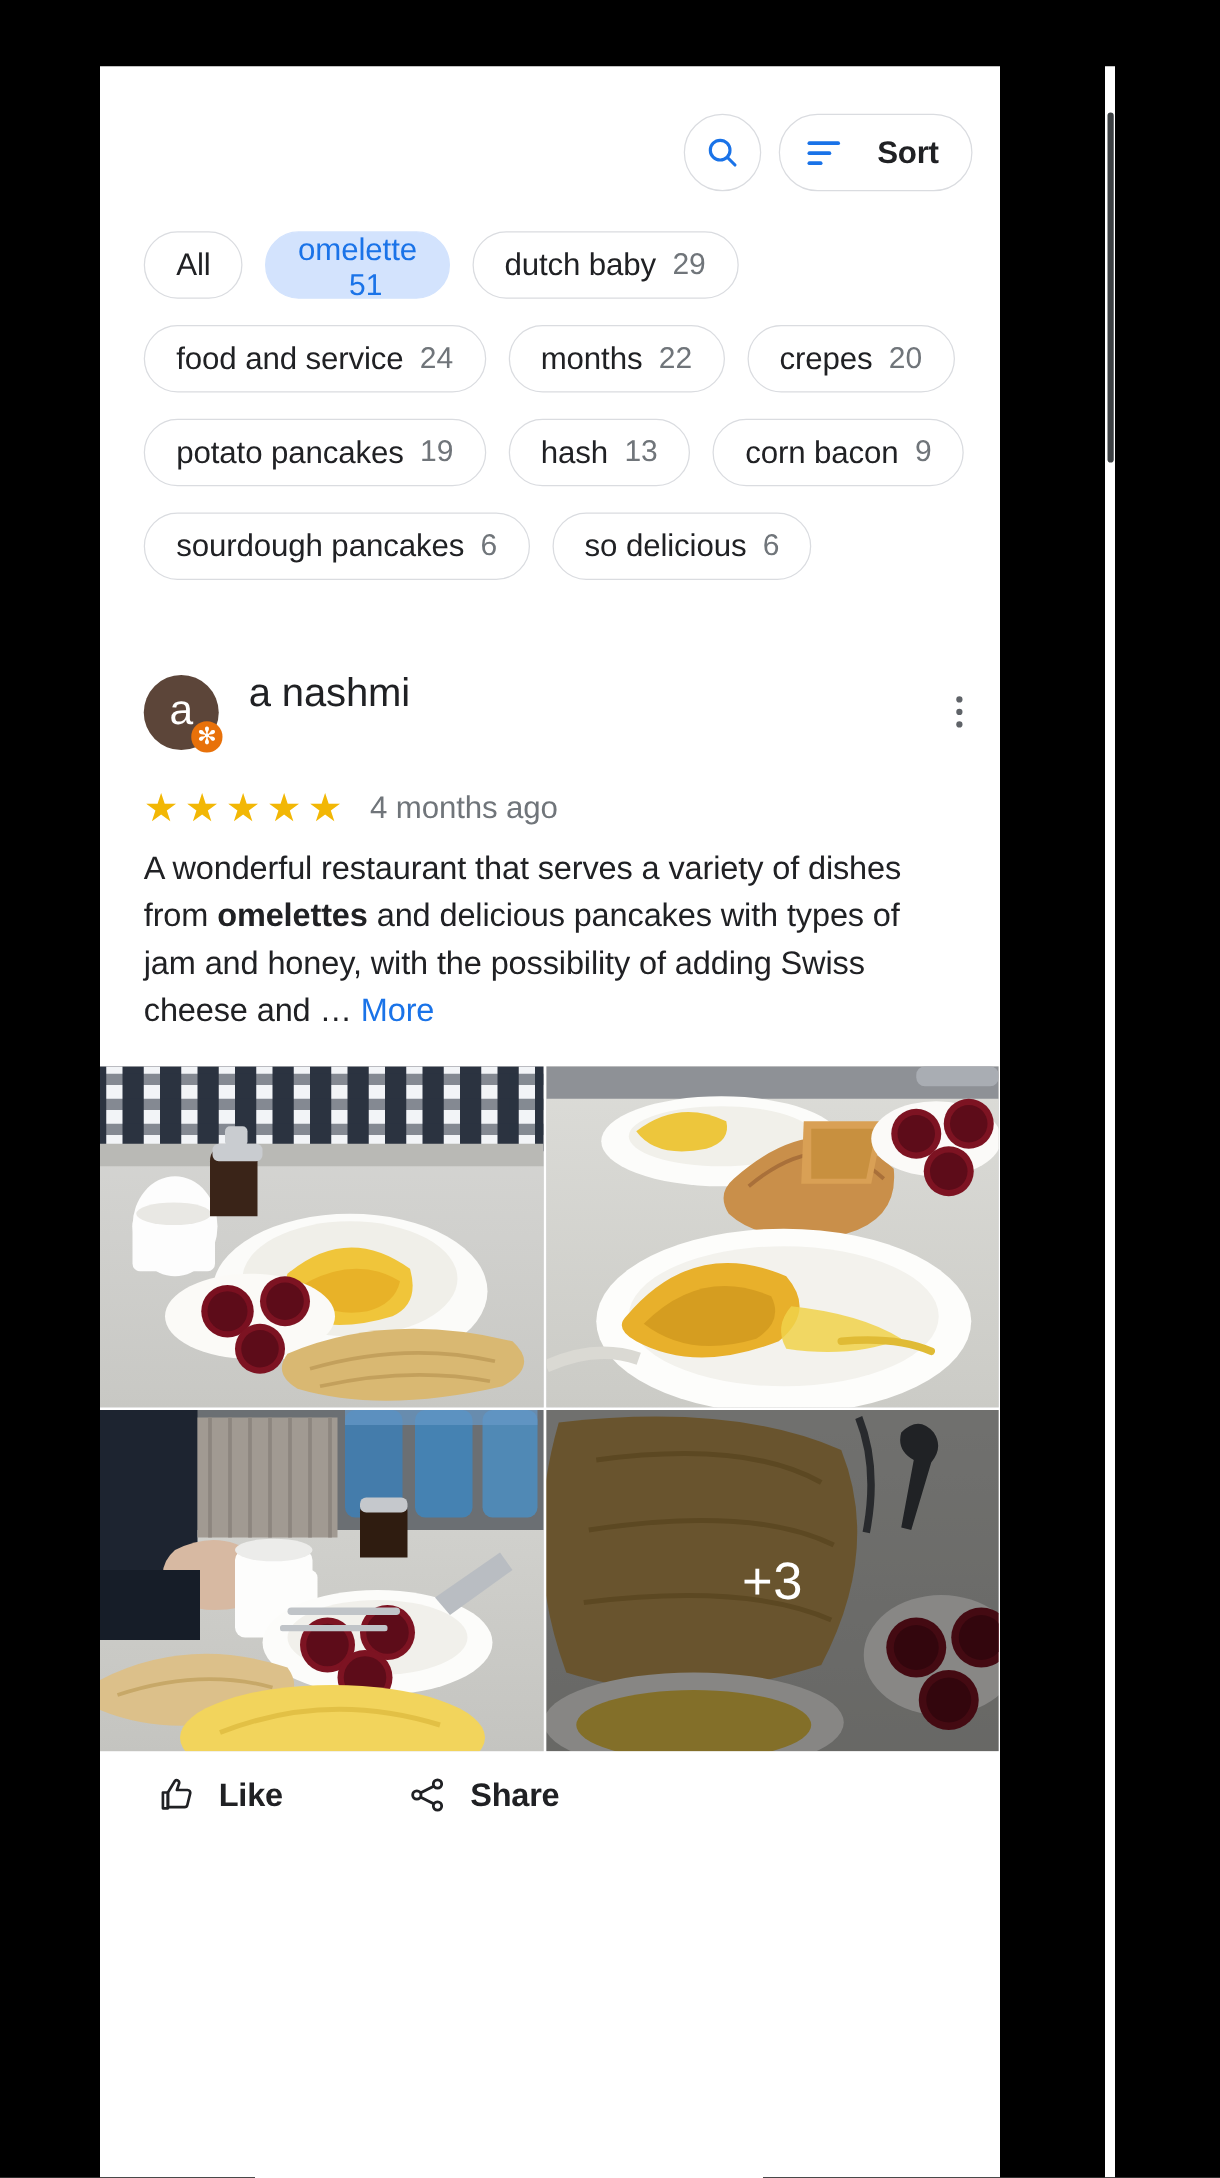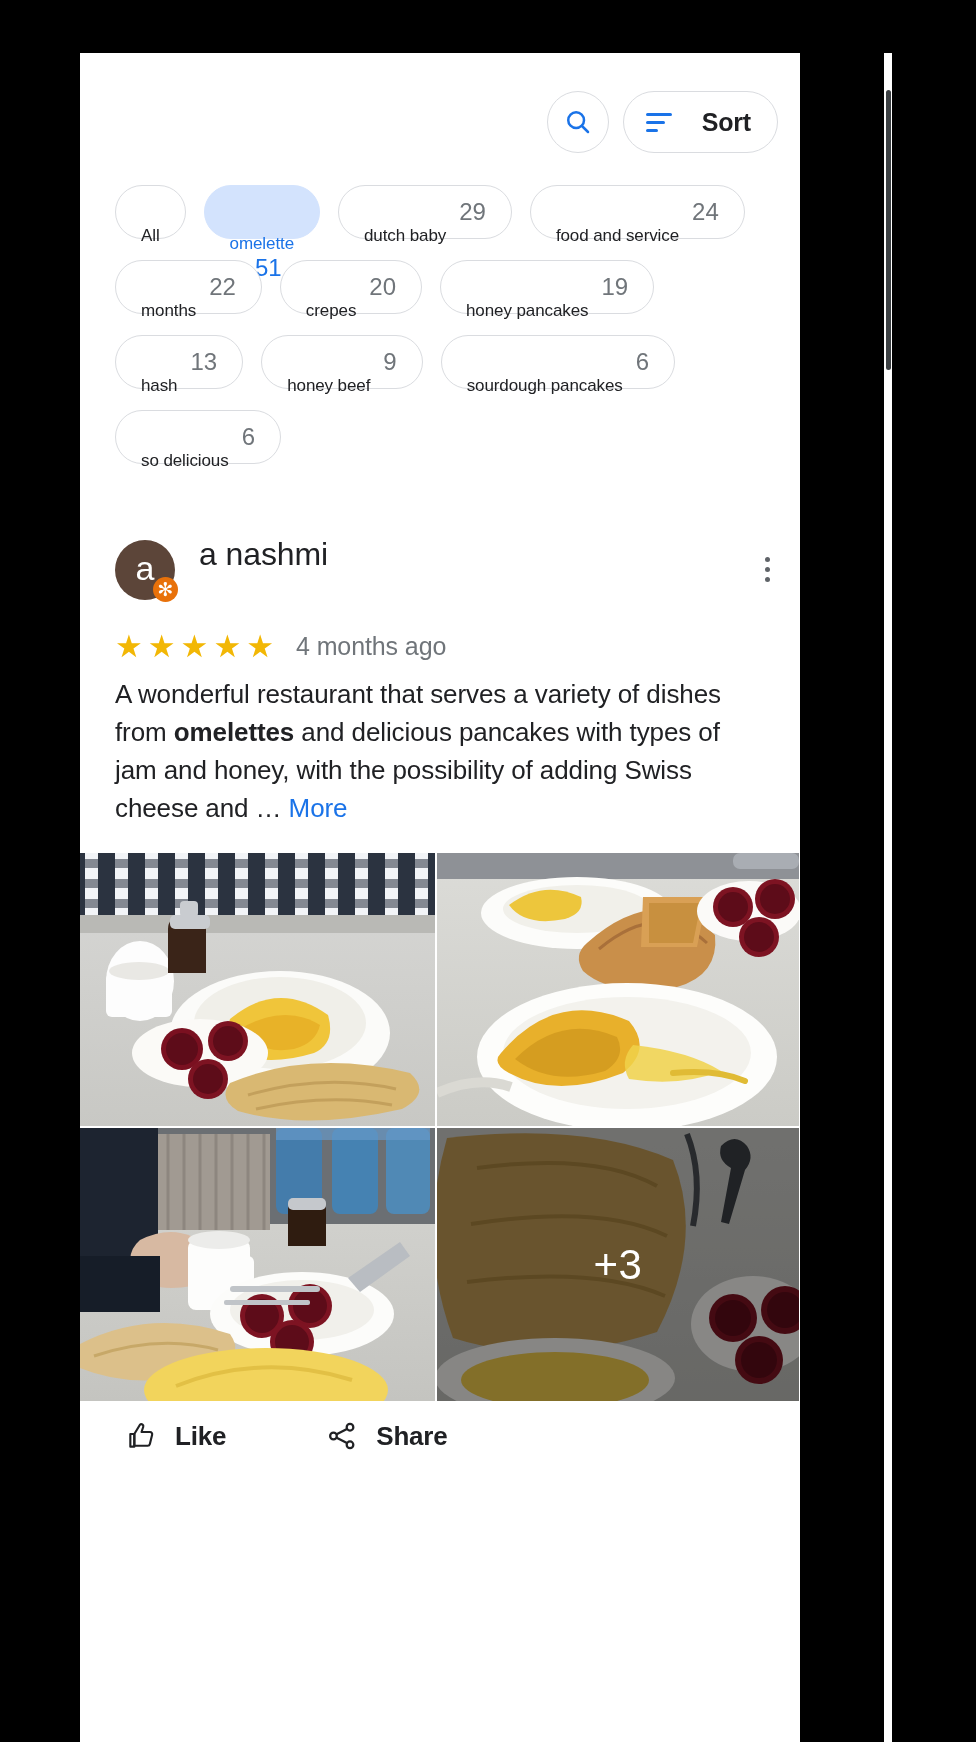--- a/index.html
+++ b/index.html
@@ -99,24 +99,23 @@
     border-radius: 27px;
     border: 1px solid #dadce0;
     background: #fff;
     display: inline-flex;
     align-items: center;
     padding: 0 25px;
     cursor: pointer;
     white-space: nowrap;
   }
   .chip .chip-label {
-    font-size: 17px;
+    font-size: 25px;
     color: #202124;
     letter-spacing: -0.1px;
-    margin-top: 48px;
   }
   .chip .chip-count {
     font-size: 24px;
     color: #70757a;
     margin-left: 13px;
   }
   .chip.selected {
     background: #d3e3fd;
     border-color: #d3e3fd;
     flex-direction: column;
@@ -310,29 +309,29 @@
         </div>
         <div class="chip">
           <span class="chip-label">months</span>
           <span class="chip-count">22</span>
         </div>
         <div class="chip">
           <span class="chip-label">crepes</span>
           <span class="chip-count">20</span>
         </div>
         <div class="chip">
-          <span class="chip-label">honey pancakes</span>
+          <span class="chip-label">potato pancakes</span>
           <span class="chip-count">19</span>
         </div>
         <div class="chip">
           <span class="chip-label">hash</span>
           <span class="chip-count">13</span>
         </div>
         <div class="chip">
-          <span class="chip-label">honey beef</span>
+          <span class="chip-label">corn bacon</span>
           <span class="chip-count">9</span>
         </div>
         <div class="chip">
           <span class="chip-label">sourdough pancakes</span>
           <span class="chip-count">6</span>
         </div>
         <div class="chip">
           <span class="chip-label">so delicious</span>
           <span class="chip-count">6</span>
         </div>

